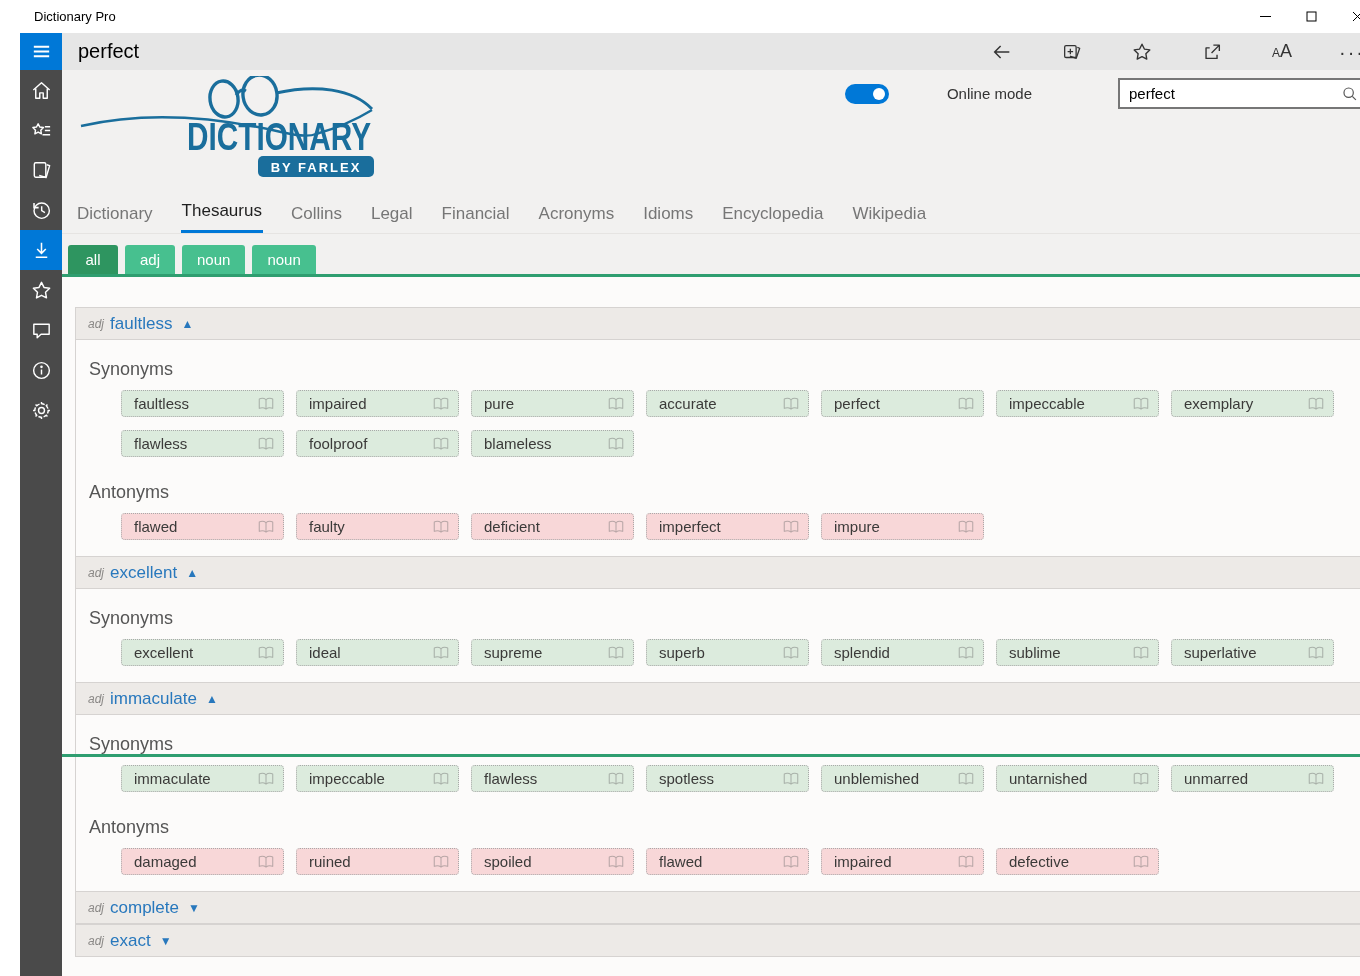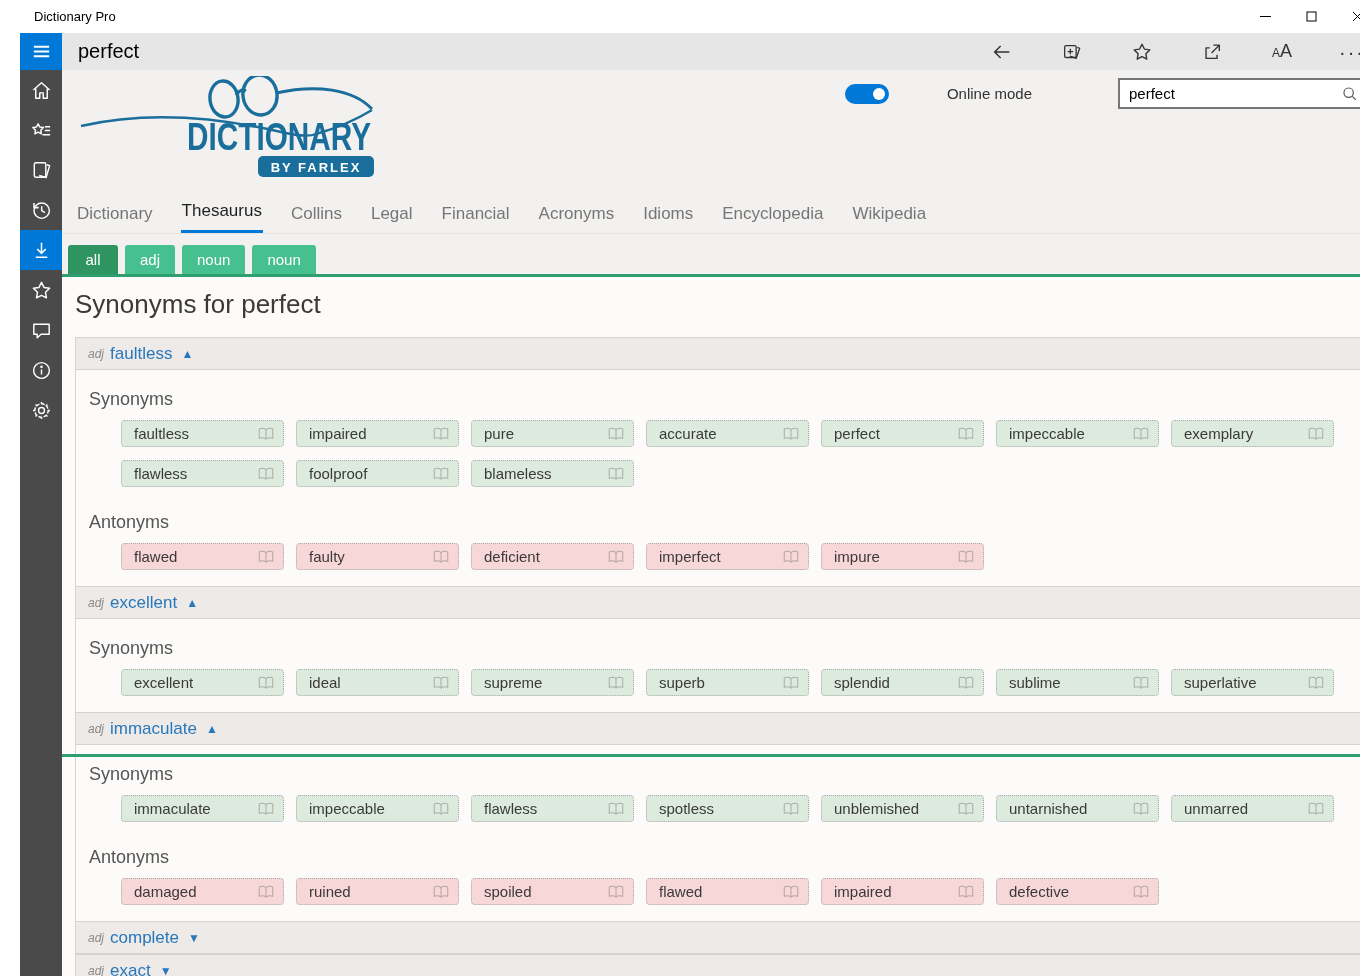--- a/index.html
+++ b/index.html
@@ -293,21 +293,20 @@
 
         <div class="pos-row">
             <button class="pos-tab active">all</button>
             <button class="pos-tab">adj</button>
             <button class="pos-tab">noun</button>
             <button class="pos-tab">noun</button>
           </div>
 
         <div class="results">
           <div class="results-head">
-            <h1 class="page-h1">Synonyms for perfect</h1>
           </div>
           <div class="sections">
               <div class="section">
                 <div class="section-header">
                   <span class="pos-label">adj</span>
                   <span class="section-word">faultless</span>
                   <span class="tri">▲</span>
                 </div>
                 <div class="section-body">
                   <div class="group-label">Synonyms</div>

